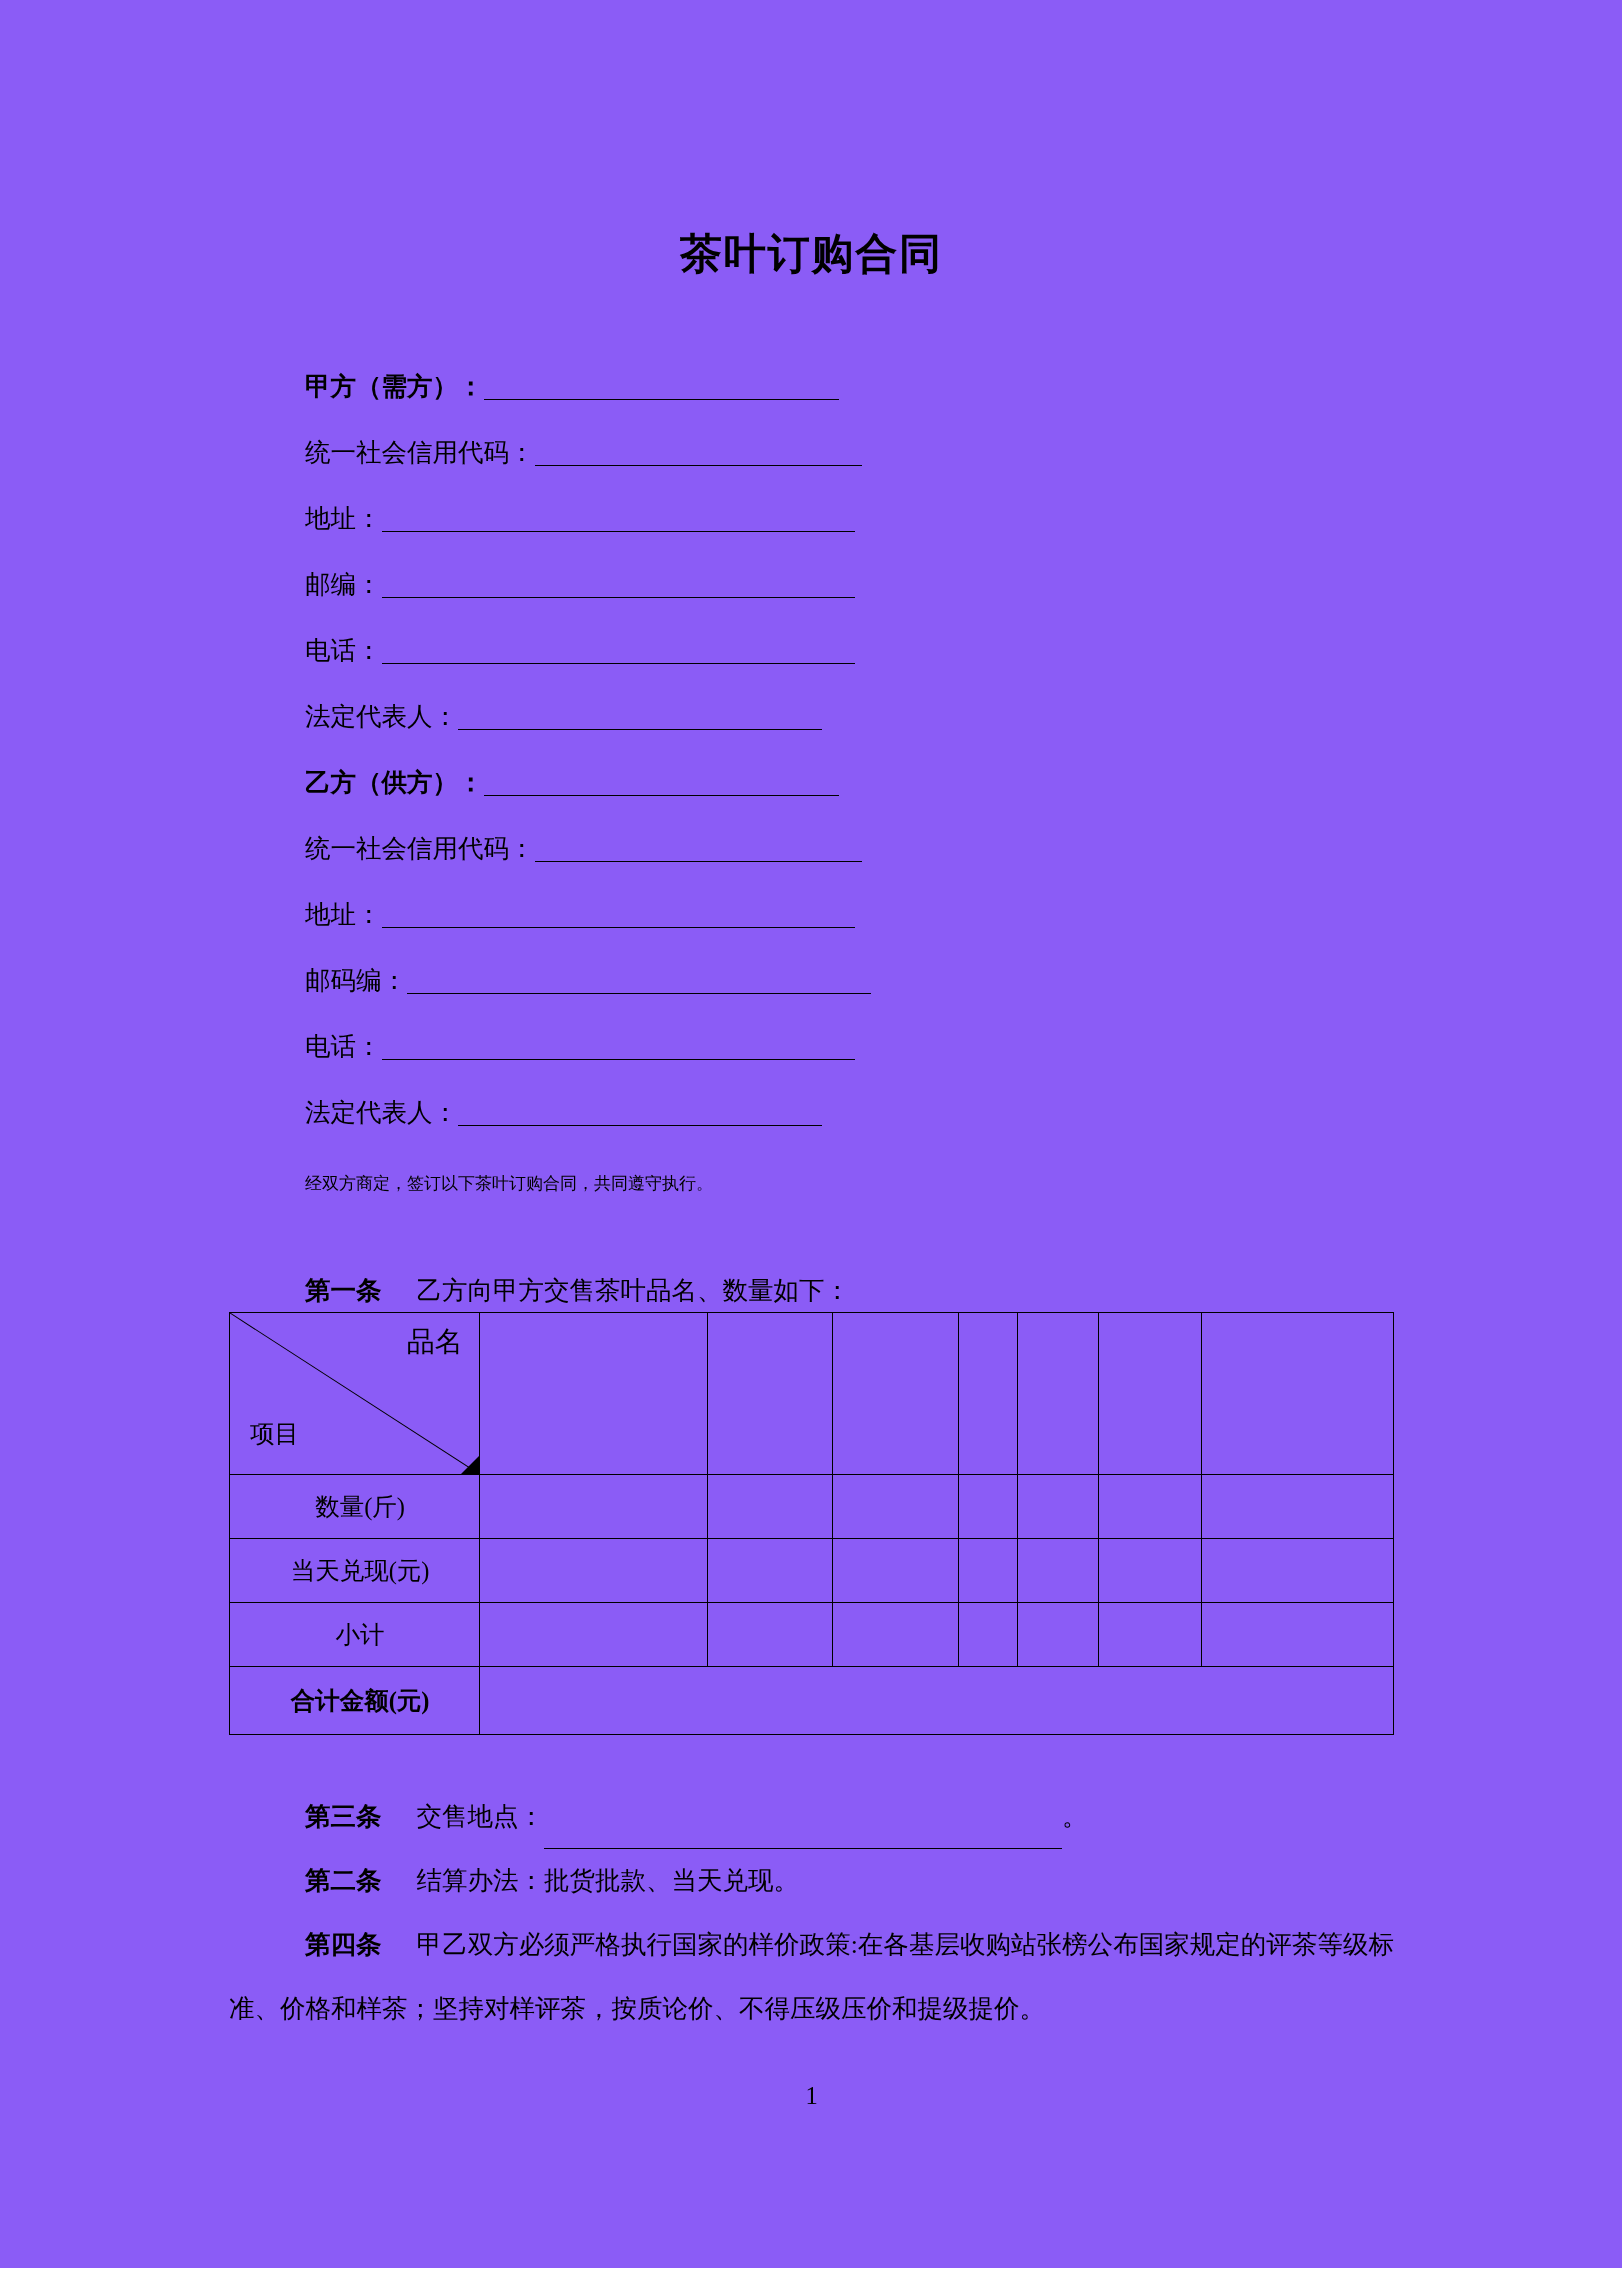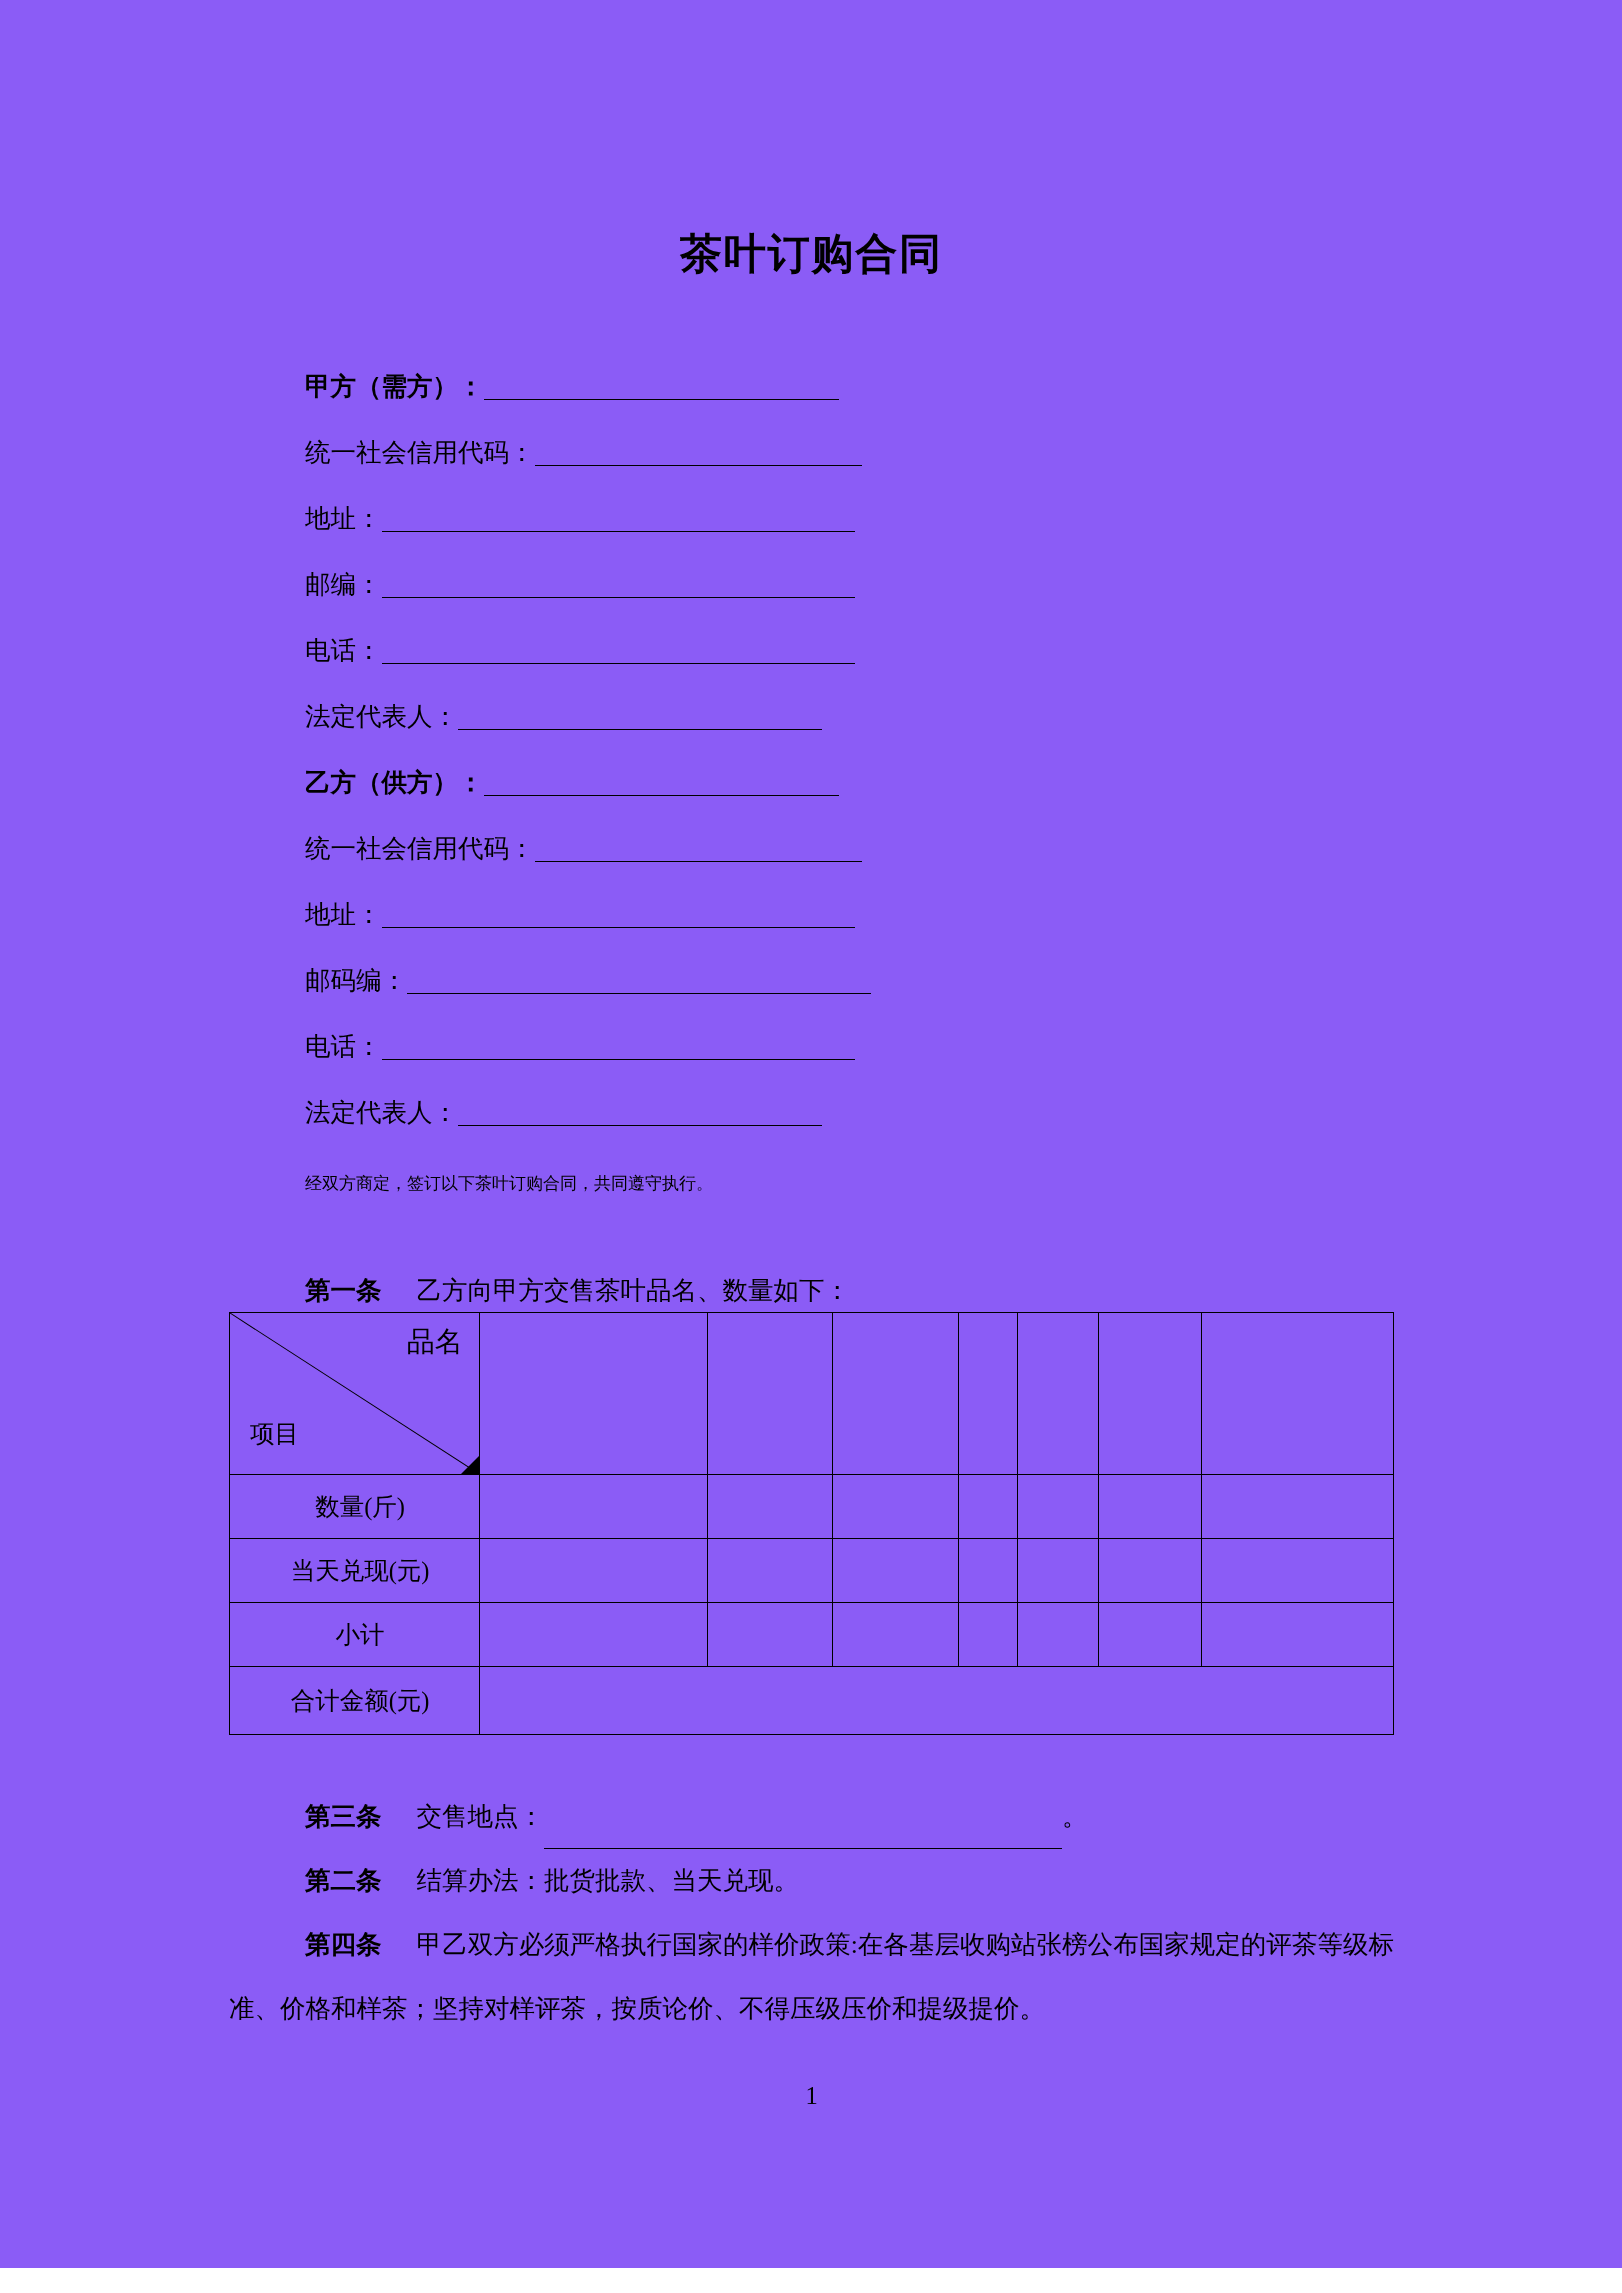--- a/index.html
+++ b/index.html
@@ -69,21 +69,21 @@
     table-layout: fixed;
     width: 1165px;
   }
   table.goods-table td {
     border: 0.9px solid #000;
     font-size: 24.5px;
     vertical-align: middle;
   }
   .header-row td { height: 162px; }
   .data-row td { height: 64px; }
-  .total-row td { height: 68px; }
+  .total-row td { height: 68px; font-weight: bold; }
   td.row-label { padding-left: 11px; text-align: center; }
 
   td.corner-cell { position: relative; padding: 0; }
   .corner-top   { position: absolute; top: 10px; right: 16.4px; font-size: 28px; font-family: Liberation Serif, serif; }
   .corner-bottom{ position: absolute; bottom: 24px; left: 20px; font-size: 24.5px; }
   .diag-svg { position: absolute; left: 0; top: 0; width: 100%; height: 100%; display: block; }
   .diag-arrow {
     position: absolute; right: 0; bottom: 0;
     width: 0; height: 0;
     border-bottom: 18px solid #000;

